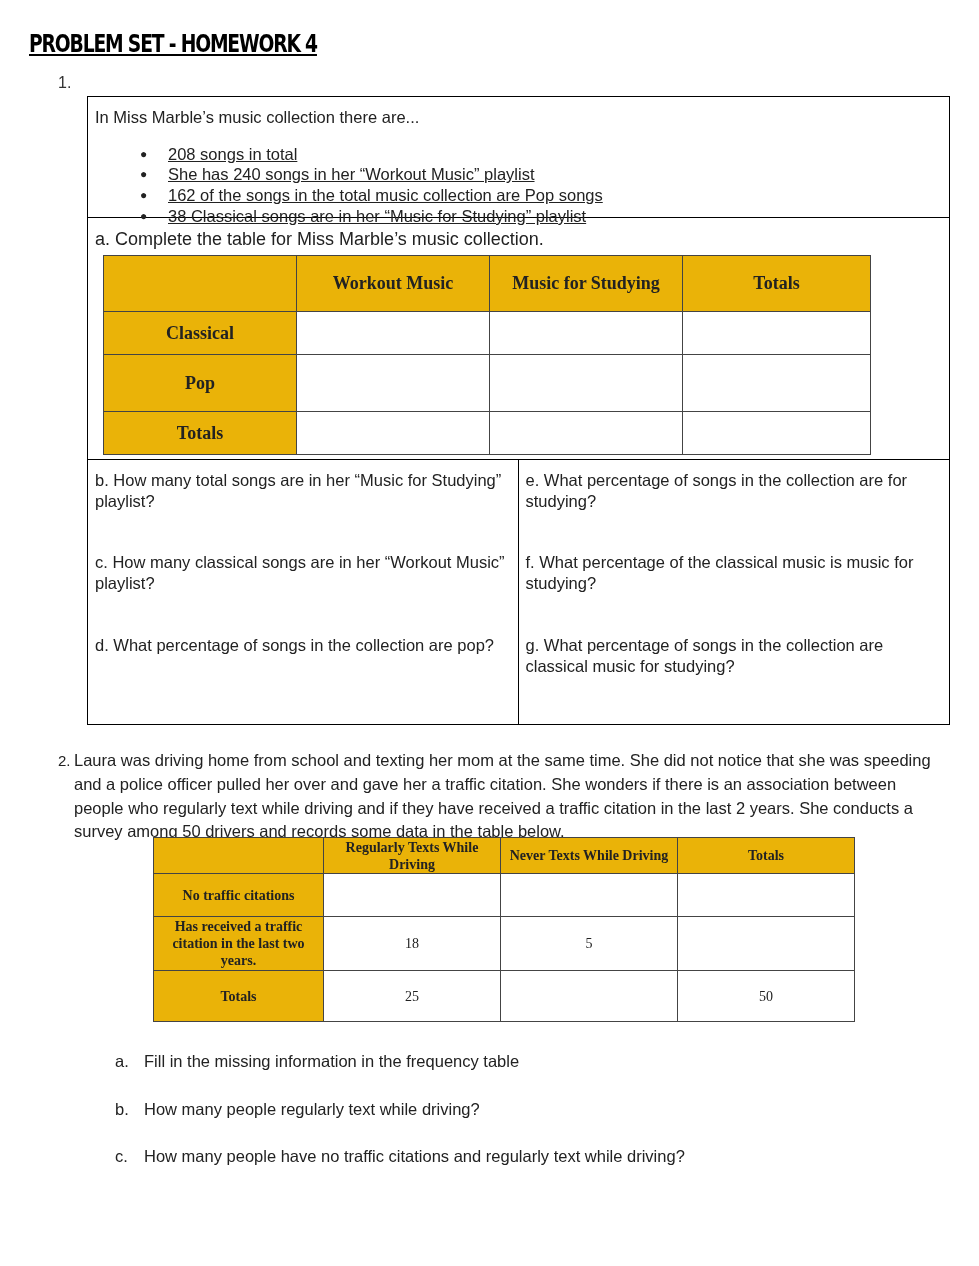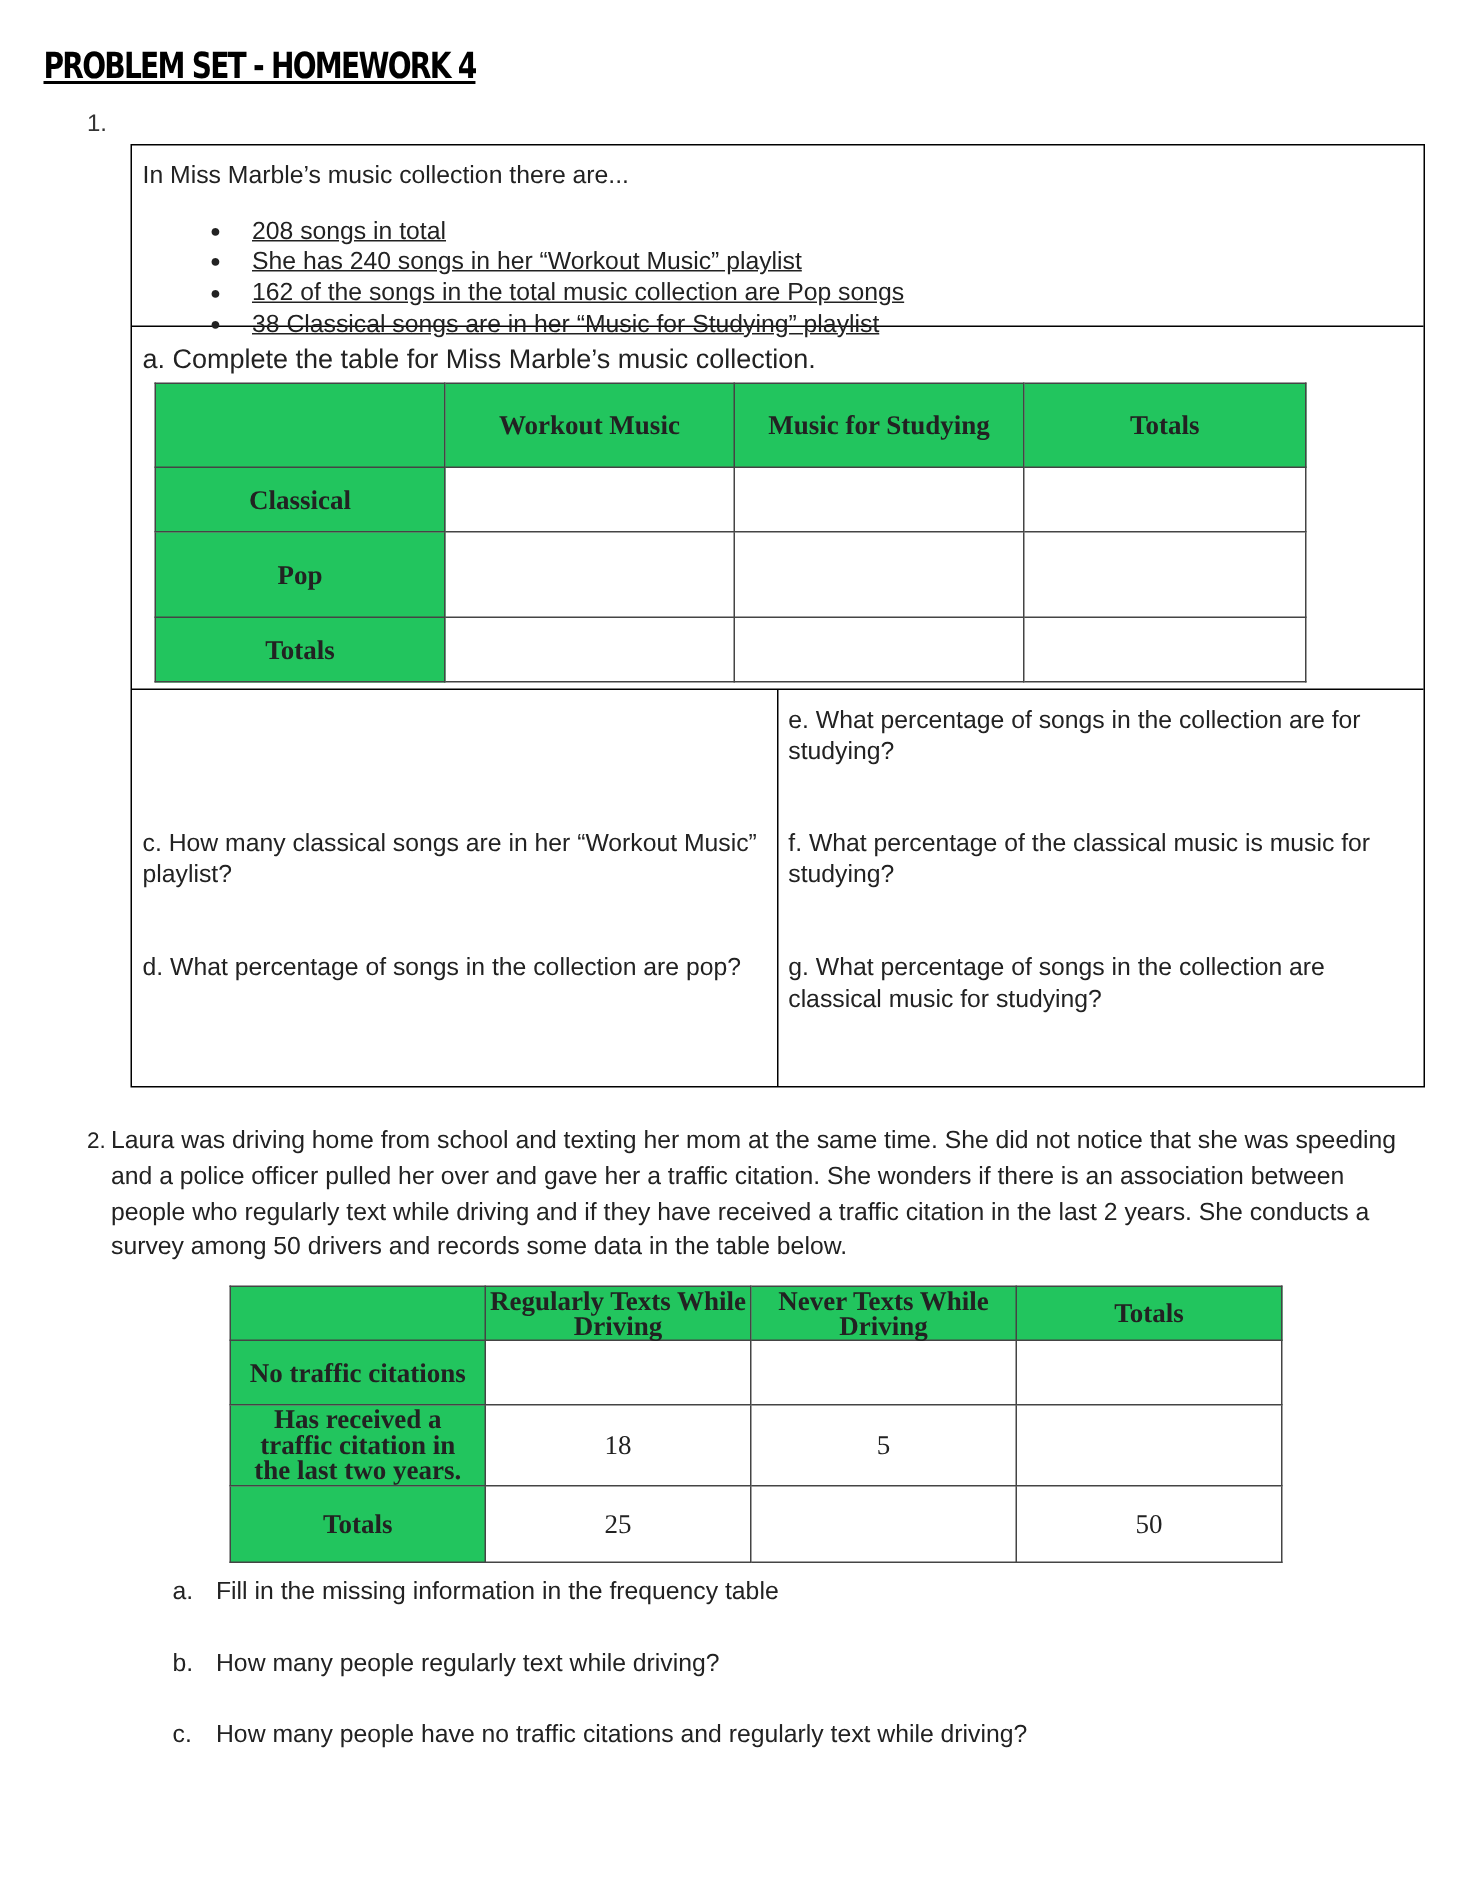--- a/index.html
+++ b/index.html
@@ -17,33 +17,33 @@
                font-size: 16.5px; line-height: 20.7px; }
   .sec-intro ul { margin: 16px; padding-left: 57px; list-style: none; text-decoration: underline; }
   .sec-intro li { position: relative; }
   .sec-intro li::before { content: "\25CF"; position: absolute; left: -28px; top: 0; font-size: 12px; }
   .sec-a { position: absolute; left: 0; top: 121px; right: 0; height: 242px;
            border-bottom: 1.5px solid #000; box-sizing: border-box; }
   .sec-a .label { position: absolute; left: 7px; top: 11px; font-size: 18px; }
   table.t1 { position: absolute; left: 15px; top: 37px; border-collapse: collapse;
              font-family: "Liberation Serif", serif; font-weight: bold; font-size: 18px; color: #222; }
   table.t1 td { border: 1.5px solid #444; text-align: center; vertical-align: middle; padding: 0; }
-  .shade { background: #22c55e; }
+  .shade { background: #eab308; }
   .sec-q { position: absolute; left: 0; top: 363px; right: 0; bottom: 0; }
   .col { position: absolute; top: 0; bottom: 0; width: 50%; box-sizing: border-box; }
   .col.left { left: 0; border-right: 1.5px solid #000; }
   .col.right { right: 0; padding-left: 34px; }
   .q { position: absolute; left: 7px; right: 10px; font-size: 16.5px; line-height: 20.7px; }
 
   .p2 { position: absolute; left: 58px; top: 749px; width: 890px; font-size: 16.5px; line-height: 23.8px; }
   .p2 .n { position: absolute; left: 0; top: 0; font-size: 15px; }
   .p2 .txt { margin-left: 16px; }
 
-  table.t2 { position: absolute; left: 153px; top: 857px; border-collapse: collapse;
-             font-family: "Liberation Serif", serif; font-size: 18px; color: #222; }
+  table.t2 { position: absolute; left: 153px; top: 837px; border-collapse: collapse;
+             font-family: "Liberation Serif", serif; font-size: 14px; color: #222; }
   table.t2 td { border: 1.5px solid #444; text-align: center; vertical-align: middle; padding: 0; line-height: 17px; }
   table.t2 .b { font-weight: bold; }
 
   .subq { position: absolute; left: 115px; font-size: 16.5px; }
   .subq .l { display: inline-block; width: 29px; }
 </style>
 </head>
 <body>
 
 <div class="title">Problem Set - Homework 4</div>
@@ -87,20 +87,21 @@
         <td></td>
         <td></td>
         <td></td>
       </tr>
     </tbody>
       </table>
   </div>
 
   <div class="sec-q">
     <div class="col left">
+      <div class="q" style="top:10px">b. How many total songs are in her “Music for Studying” playlist?</div>
       <div class="q" style="top:92px">c. How many classical songs are in her “Workout Music” playlist?</div>
       <div class="q" style="top:175px">d. What percentage of songs in the collection are pop?</div>
     </div>
     <div class="col right">
       <div class="q" style="top:10px">e. What percentage of songs in the collection are for studying?</div>
       <div class="q" style="top:92px">f. What percentage of the classical music is music for studying?</div>
       <div class="q" style="top:175px">g. What percentage of songs in the collection are classical music for studying?</div>
     </div>
   </div>
 </div>

